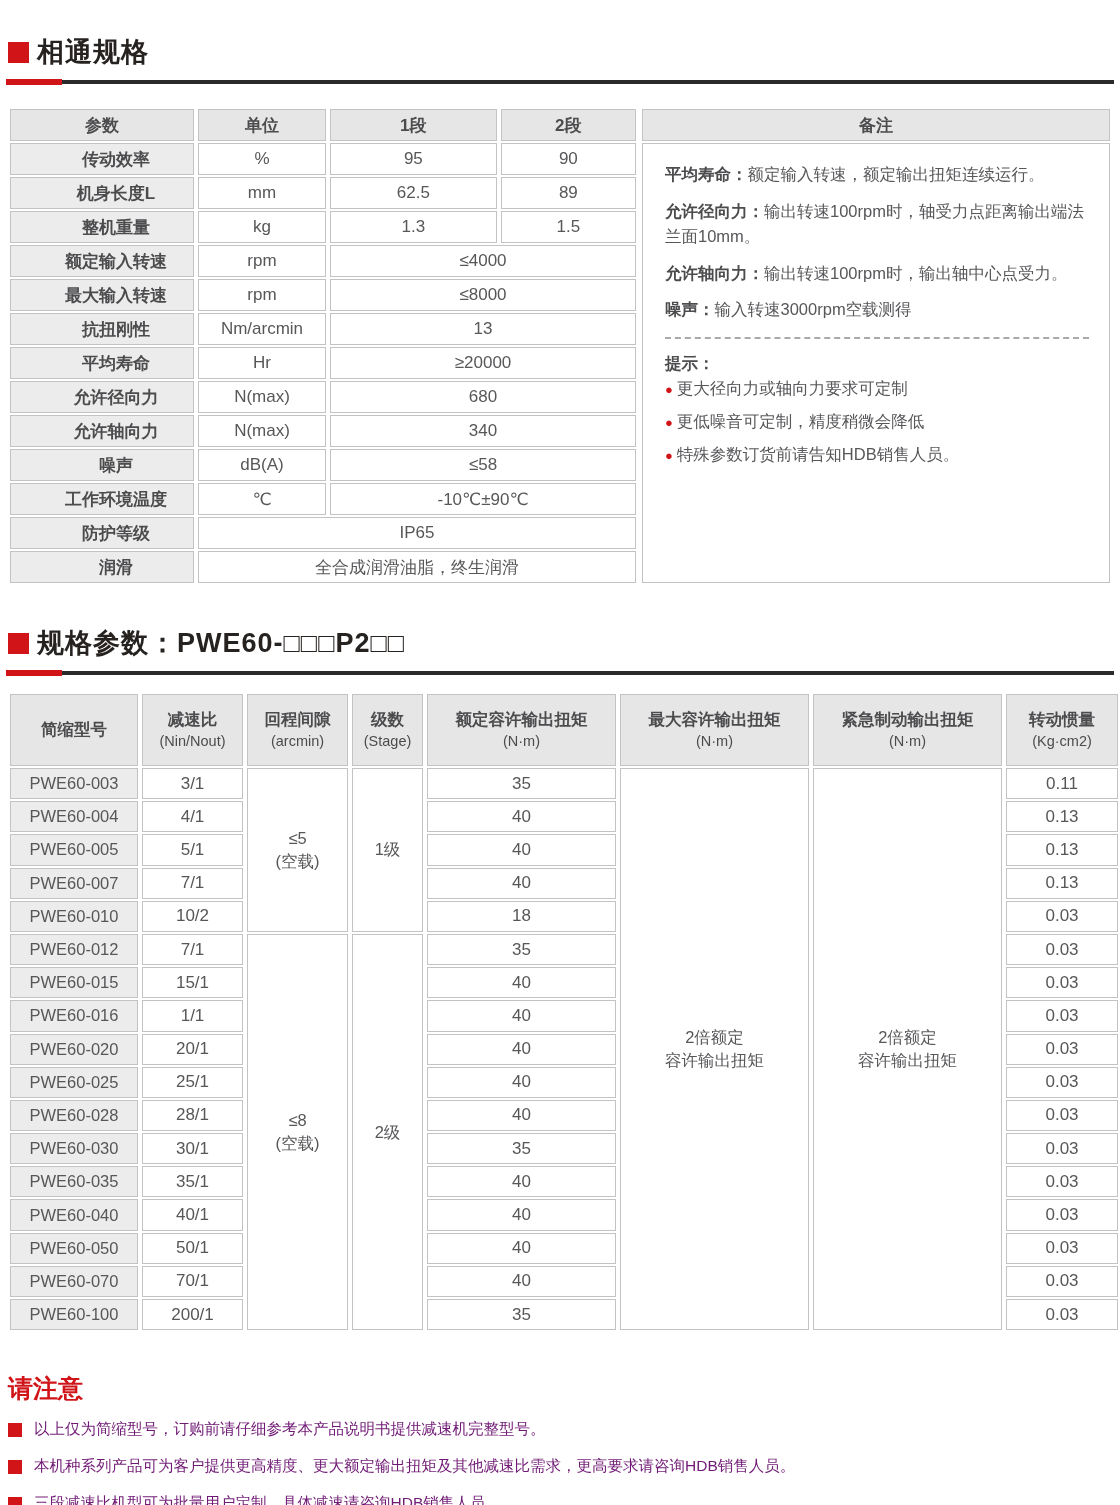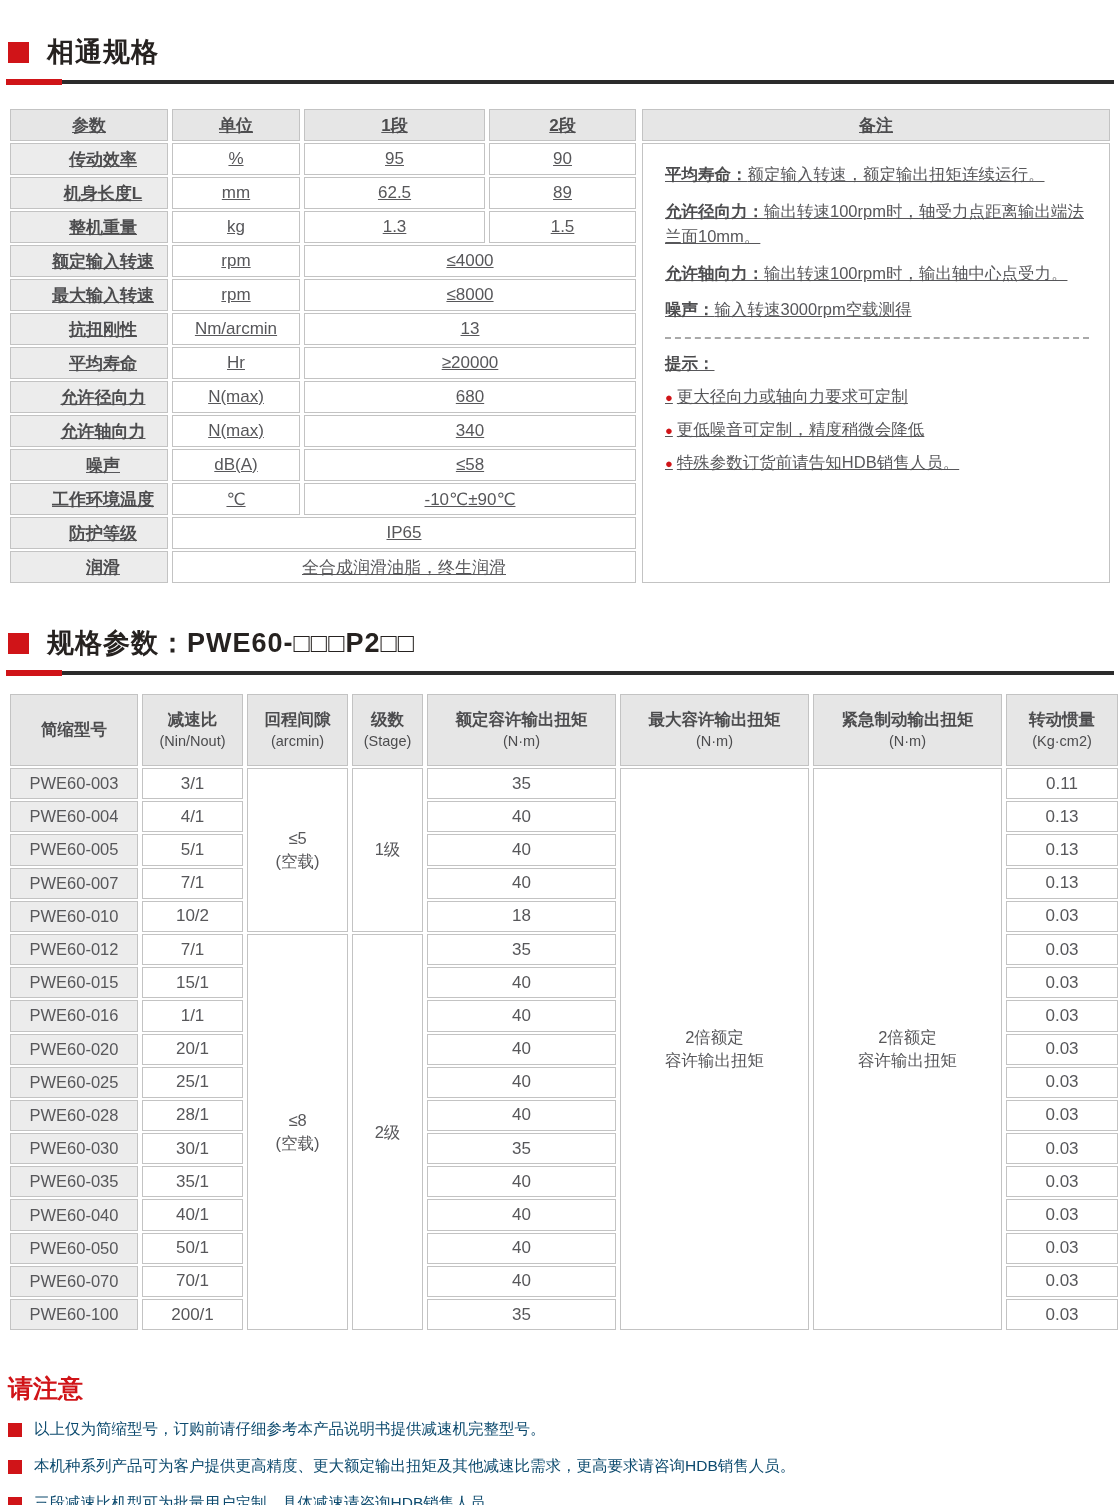--- a/index.html
+++ b/index.html
@@ -9,66 +9,66 @@
     --label-bg:#ececec;
     --cell-border:#c3c3c3;
     --text:#57575a;
     --text-dark:#4c4c4e;
   }
   *{margin:0;padding:0;box-sizing:border-box;}
   body{background:#fff;font-family:"Liberation Sans","DejaVu Sans",sans-serif;color:var(--text);}
   .page{width:1120px;height:1505px;background:#fff;padding:34px 6px 0 6px;overflow:hidden;}
 
   
-  .sec-title{display:flex;align-items:center;gap:18px;margin-left:2px;}
+  .sec-title{display:flex;align-items:center;gap:8px;margin-left:2px;}
   .red-sq{width:21px;height:21px;background:var(--accent-red);flex:0 0 auto;}
   .sec-title h1{font-size:27px;font-weight:bold;color:#262220;letter-spacing:1px;}
   .title-rule{display:flex;align-items:flex-end;margin-top:8px;height:7px;}
   .rule-red{width:56px;height:6px;background:var(--accent-red);}
   .rule-dark{flex:1;height:4px;background:var(--rule-dark);margin-bottom:1px;}
 
   
   table{border-collapse:separate;border-spacing:4px 2px;}
   th,td{border:1px solid var(--cell-border);text-align:center;vertical-align:middle;background:#fff;}
   th{background:var(--header-bg);color:var(--text-dark);font-weight:bold;}
 
   
-  .spec-wrap{display:flex;margin-top:22px;align-items:stretch;text-decoration:underline;}
+  .spec-wrap{display:flex;margin-top:22px;align-items:stretch;}
   .t1{width:634px;flex:0 0 auto;}
   .t1 th{height:32px;font-size:17px;}
   .t1 td{height:32px;font-size:17px;}
-  .t1 td.param{background:var(--label-bg);font-weight:bold;color:var(--text-dark);width:158px;padding-left:28px;}
+  .t1 td.param{background:var(--label-bg);font-weight:bold;color:var(--text-dark);width:184px;padding-left:28px;}
   .t1 td.unit{width:128px;}
   .t1 td.val{}
   .notes{flex:1;display:flex;flex-direction:column;margin:2px 4px 2px 2px;}
   .notes-header{height:32px;background:var(--header-bg);border:1px solid var(--cell-border);
     display:flex;align-items:center;justify-content:center;font-weight:bold;font-size:17px;color:var(--text-dark);}
   .notes-body{flex:1;border:1px solid var(--cell-border);margin-top:2px;padding:18px 20px 10px 22px;font-size:16.5px;line-height:1.55;}
   .note-p{margin-bottom:11px;}
   .note-p b{color:var(--text-dark);}
   .dashed{border-top:2px dashed #a9a9a9;margin:14px 0 12px 0;}
-  .tip-title{font-weight:bold;color:var(--text-dark);margin-bottom:8px;}
+  .tip-title{font-weight:bold;color:var(--text-dark);margin-bottom:0;}
   .tip{display:flex;align-items:baseline;margin-bottom:7px;}
   .tip .dot{color:var(--accent-red);font-size:13px;margin-right:4px;flex:0 0 auto;}
 
   
   .sec2{margin-top:40px;}
 
   
   .t2{width:1108px;margin-top:16px;table-layout:fixed;}
   .t2 th{height:72px;font-size:16.5px;line-height:1.3;}
   .t2 th .sub{font-weight:normal;font-size:14.5px;margin-top:1px;}
   .t2 td{height:31.2px;font-size:17px;}
   .t2 td.model{background:var(--label-bg);font-size:16.5px;}
   .t2 td.mergedcell{line-height:1.4;font-size:16.5px;}
 
   
   .footer{margin-top:40px;margin-left:2px;}
   .footer-title{color:var(--accent-red);font-size:25px;font-weight:bold;margin-bottom:14px;}
-  .f-item{display:flex;align-items:center;margin-bottom:16px;font-size:15.5px;color:#0c4a6e;}
+  .f-item{display:flex;align-items:center;margin-bottom:16px;font-size:15.5px;color:#701a75;}
   .f-sq{width:14px;height:14px;background:var(--accent-red);margin-right:12px;flex:0 0 auto;}
 </style>
 </head>
 <body>
 
 <div class="page">
 
   <div class="sec-title">
     <span class="red-sq"></span>
     <h1>相通规格</h1>

